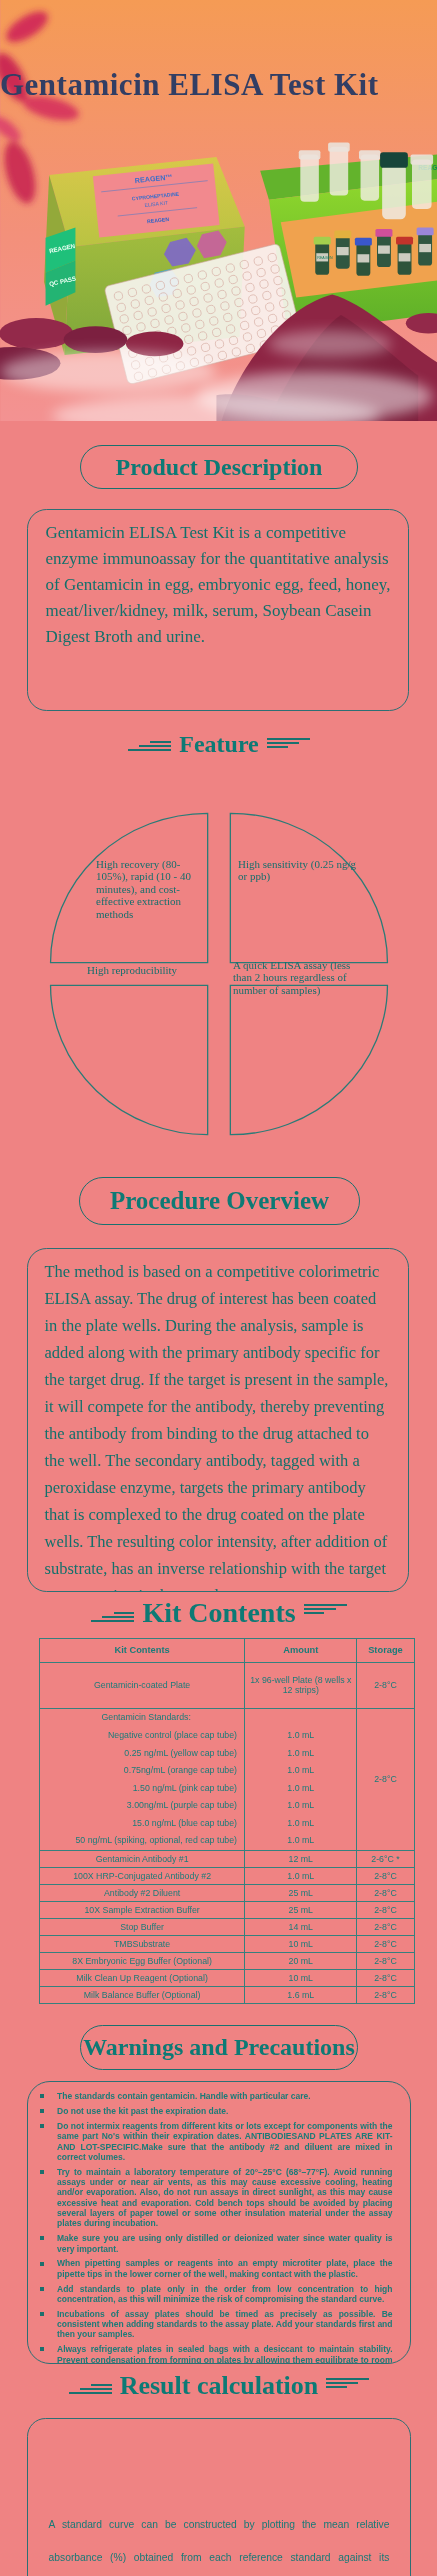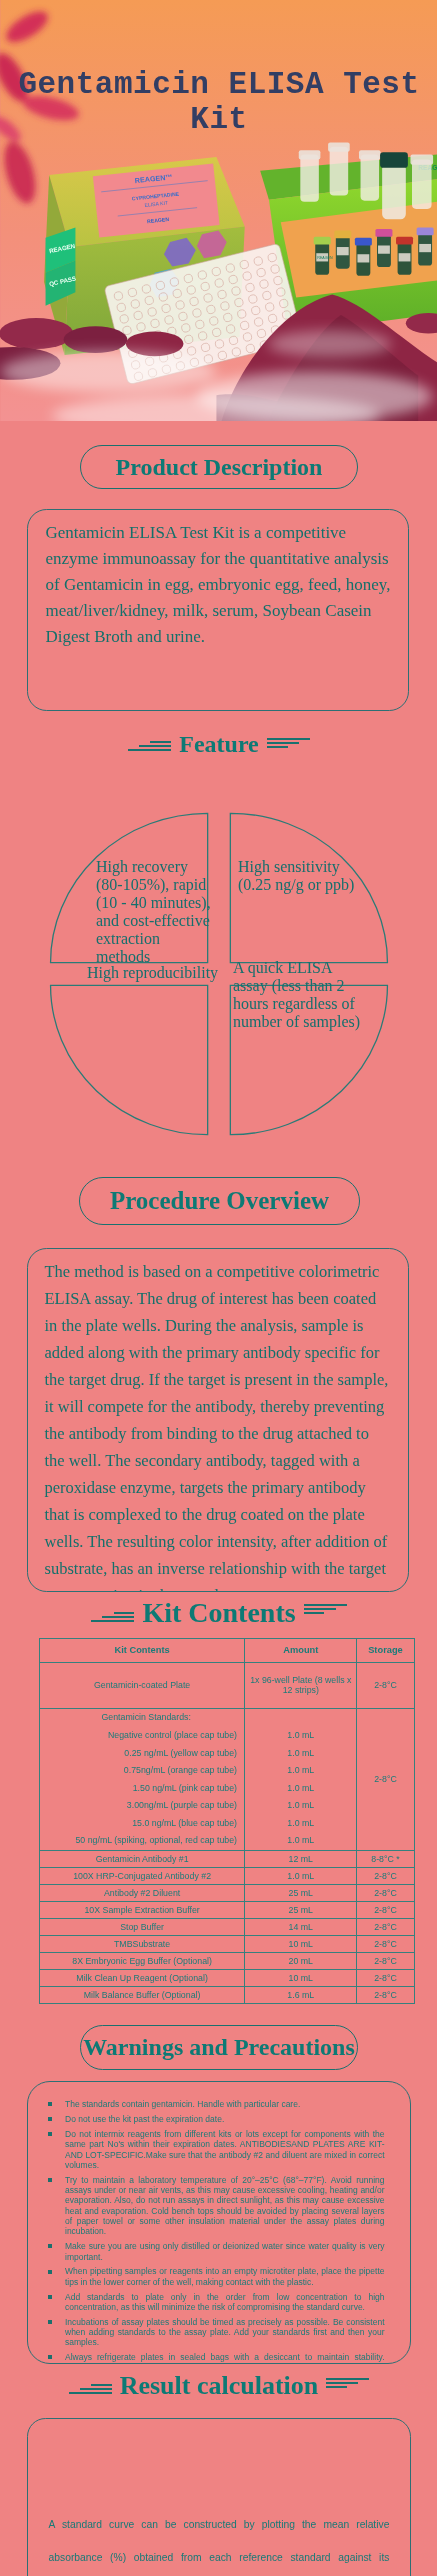--- a/index.html
+++ b/index.html
@@ -1,55 +1,55 @@
 <!DOCTYPE html>
 <html style="font-size:8.2px"><head>
 <meta charset="utf-8">
 <style>
   html,body{margin:0;padding:0;background:#ef8383;}
   #page{position:relative;width:438px;height:3166px;margin:0 auto;background:#ef8383;overflow:hidden;
         font-family:"Liberation Serif",serif;}
   
   #hero{position:absolute;left:0;top:0;width:438px;height:421px;}
-  #hero-title{position:absolute;left:0;top:67px;width:438px;text-align:center;
-    font-family:Liberation Mono, monospace;font-weight:bold;font-size:31px;color:#323e64;letter-spacing:0.5px;}
+  #hero-title{position:absolute;left:0;top:67px;width:438px;
+    font-family:Liberation Serif, serif;font-weight:bold;font-size:31px;color:#323e64;letter-spacing:0.5px;}
   
   .pill{position:absolute;border:1.5px solid #19716f;border-radius:24px;display:flex;align-items:center;justify-content:center;
     color:#0d7a75;font-family:"Liberation Serif",serif;font-weight:bold;}
   .bigheading{position:absolute;display:flex;align-items:center;justify-content:center;gap:8.2px;
     color:#0d7a75;font-family:"Liberation Serif",serif;font-weight:bold;font-size:27px;width:438px;}
   .hlines{display:flex;flex-direction:column;gap:2.6px;}
   .hlines div{height:1.5px;background:#19716f;}
   .hlines.left{align-self:flex-end;margin-bottom:7.2px;align-items:flex-end;}
   .hlines.right{align-self:flex-start;margin-top:7.2px;align-items:flex-start;}
   .hl1{width:43px}.hl2{width:32px}.hl3{width:20.6px}
   
   .tbox{position:absolute;border:1.5px solid #2d6f74;border-radius:19.6px;color:#13706b;overflow:hidden;
     font-family:"Liberation Serif",serif;}
   #desc-box{left:27px;top:509px;width:382px;height:202px;font-size:17px;line-height:26px;padding:10.3px 17.5px;box-sizing:border-box;}
   #proc-box{left:27px;top:1248px;width:382px;height:344px;font-size:16.5px;line-height:27px;padding:9.3px 16.5px;box-sizing:border-box;}
   
   #feature-svg{position:absolute;left:0;top:804px;}
-  .quad-text{position:absolute;color:#156f6d;font-size:16px;line-height:1.13;font-family:"Liberation Serif",serif;}
+  .quad-text{position:absolute;color:#156f6d;font-size:11px;line-height:1.13;font-family:"Liberation Serif",serif;}
   
   #kit-table{position:absolute;left:39px;top:1638px;width:359px;border-collapse:collapse;
     font-family:"Liberation Sans",sans-serif;color:#1a7c7a;font-size:8.8px;table-layout:fixed;}
   #kit-table th,#kit-table td{border:1px solid #35807e;text-align:center;padding:1px 2.1px;}
   #kit-table th{font-size:9.3px;font-weight:bold;height:20.6px;}
   .col-name{width:200px}.col-amt{width:107px}.col-sto{width:52px}
   .plate-row td{height:43px;}
   .std-cell{vertical-align:top;padding:0 !important;}
   .std-label{text-align:center;padding:3.1px 0 0 8.2px;height:15.5px;}
   .std-item{text-align:right;padding-right:7.2px;line-height:17.5px;}
   .std-amt{line-height:17.5px;}
   .std-spacer{height:18.5px;}
   .srow td{height:14px;}
   
   #warn-box{left:27px;top:2081px;width:382px;height:281px;border-radius:23px;}
-  #warn-box ul{margin:8px;padding:9.3px 17.5px 0 0;list-style:none;}
+  #warn-box ul{margin:0;padding:9.3px 17.5px 0 0;list-style:none;font-weight:bold;}
   #warn-box li{position:relative;padding-left:29px;margin-bottom:4.6px;text-align:justify;
     font-family:"Liberation Sans",sans-serif;font-size:8.5px;line-height:10.3px;color:#1c7b78;}
   #warn-box li::before{content:"";position:absolute;left:12.4px;top:3.1px;width:4.1px;height:4.1px;background:#1c6f6d;}
   
   #result-box{left:27px;top:2418px;width:382px;height:253px;border-radius:18.5px;
     font-family:"Liberation Sans",sans-serif;color:#177a77;}
   #result-para{padding:89px 20.6px 0 20.6px;font-size:10.3px;line-height:33px;text-align:justify;}
 </style>
 </head>
 <body>
@@ -328,21 +328,21 @@
           <div class="std-amt">1.0 mL</div>
           <div class="std-amt">1.0 mL</div>
           <div class="std-amt">1.0 mL</div>
           <div class="std-amt">1.0 mL</div>
         </td>
         <td>2-8°C</td>
       </tr>
       <tr class="srow">
           <td>Gentamicin Antibody #1</td>
           <td>12 mL</td>
-          <td>8-8°C *</td>
+          <td>2-6°C *</td>
         </tr>
       <tr class="srow">
           <td>100X HRP-Conjugated Antibody #2</td>
           <td>1.0 mL</td>
           <td>2-8°C</td>
         </tr>
       <tr class="srow">
           <td>Antibody #2 Diluent</td>
           <td>25 mL</td>
           <td>2-8°C</td>

